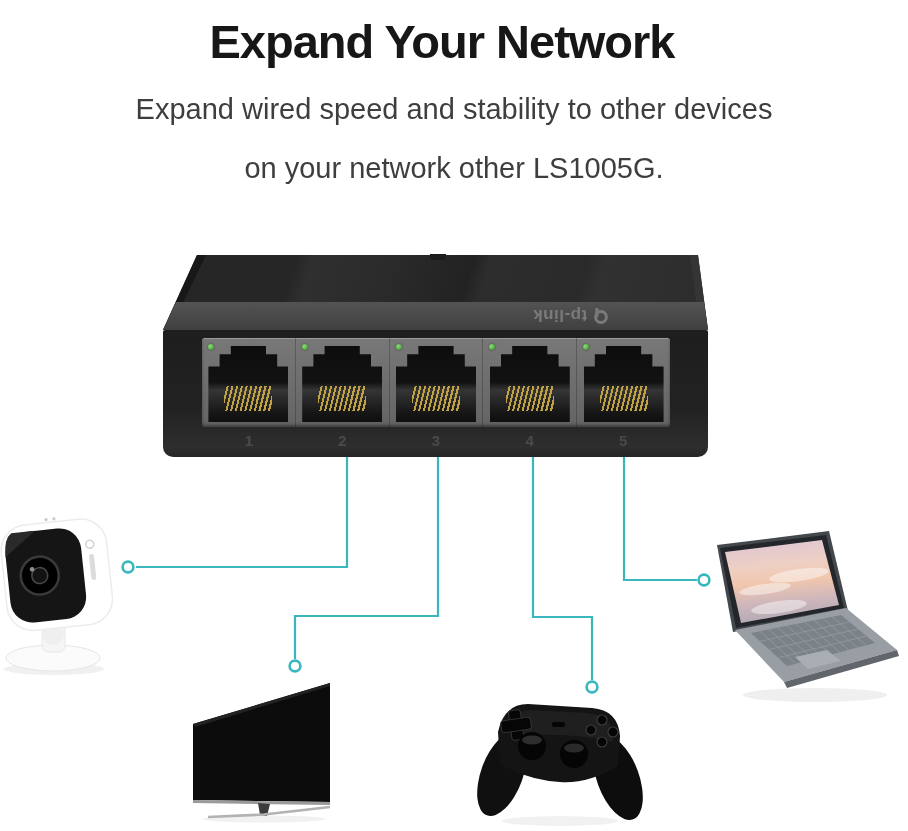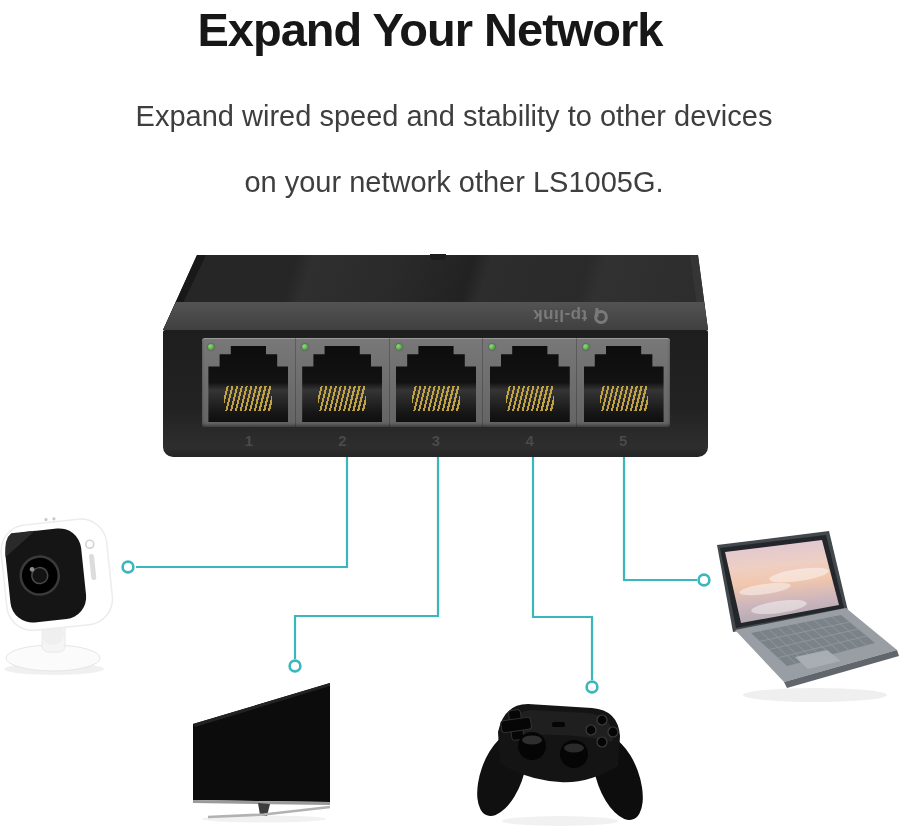--- a/index.html
+++ b/index.html
@@ -4,27 +4,27 @@
 <style>
   html,body{margin:0;padding:0;background:#fff;}
   .canvas{
     position:relative;width:908px;height:831px;margin:0 auto;
     background:#ffffff;overflow:hidden;
     font-family:"Liberation Sans","DejaVu Sans",sans-serif;
   }
   
   .title{
     position:absolute;left:0;top:2px;width:860px;text-align:center;
-    font-size:47px;font-weight:700;letter-spacing:-1px;color:#171717;line-height:56px;margin:0;
+    font-size:47px;font-weight:700;letter-spacing:-1px;color:#171717;line-height:56px;margin:12px;
   }
   .subtitle{
     position:absolute;left:0;top:76px;width:908px;text-align:center;
     font-size:29px;font-weight:400;color:#3e3e3e;line-height:51px;
   }
-  .subtitle p{margin:15px;}
+  .subtitle p{margin:8px;}
   
   .wires{position:absolute;left:0;top:0;z-index:1;pointer-events:none;}
   
   .switch{position:absolute;left:160px;top:253px;width:550px;height:206px;z-index:2;}
   .sw-top{
     position:absolute;left:0;top:0;width:550px;height:78px;
     clip-path:polygon(37px 2px,538px 2px,548px 77px,3px 77px);
     background:linear-gradient(107deg,#262626 0%,#262626 24%,#2f2f2f 27%,#2a2a2a 42%,#222222 55%,#2d2d2d 58%,#2a2a2a 75%,#313131 78%,#2c2c2c 100%);
   }
   .sw-side-left{

